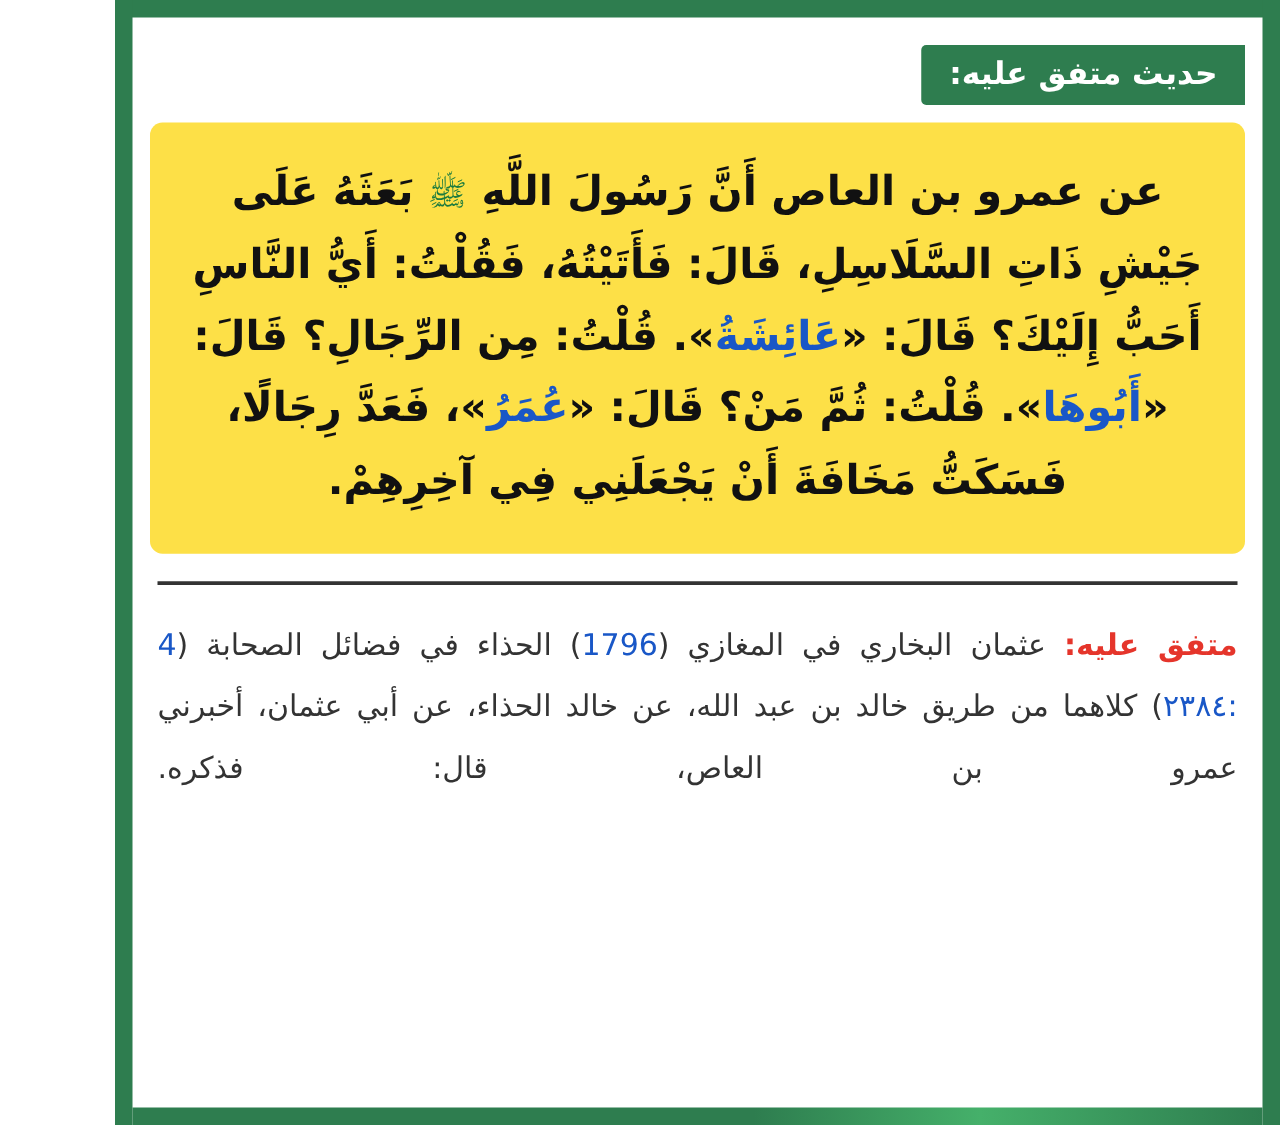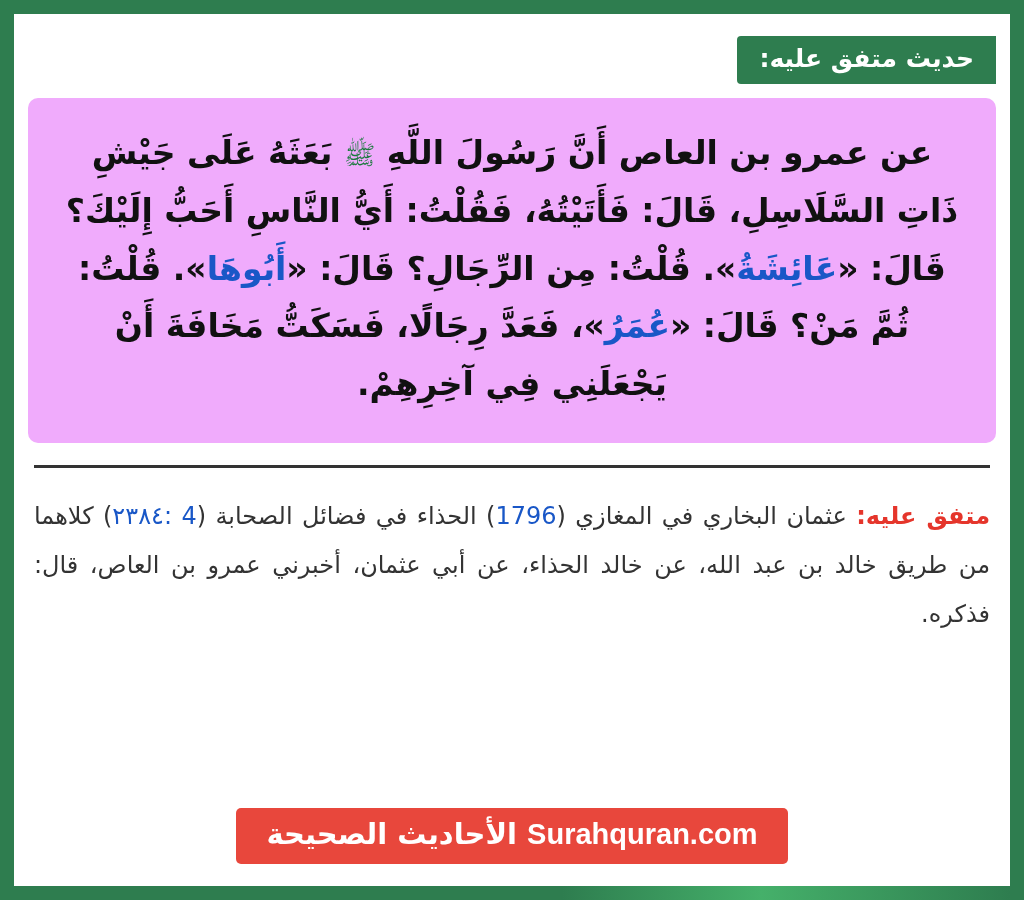--- a/index.html
+++ b/index.html
@@ -9,21 +9,21 @@
   body {
     width: 1024px;
     height: 900px;
     background: #ffffff;
     font-family: "DejaVu Sans", "Liberation Sans", sans-serif;
     overflow: hidden;
   }
 
   .card {
     position: relative;
-    width: 1024px;
+    width: 932px;
     height: 900px;
     box-sizing: border-box;
     background: #ffffff;
     border-left: 14px solid #2e7d4f;
     border-right: 14px solid #2e7d4f;
     border-top: 14px solid #2e7d4f;
     border-bottom: 0;
     display: flex;
     flex-direction: column;
   }
@@ -60,21 +60,21 @@
     border-radius: 4px 0 0 4px;
     line-height: 1.2;
     white-space: nowrap;
     margin-left: 0;
     margin-right: 0;
   }
 
   
   .hadith-box {
     margin-top: 14px;
-    background: #f0abfc;
+    background: #fde047;
     border-radius: 10px;
     padding: 26px 28px 30px 28px;
     text-align: center;
     color: #111111;
     font-size: 33px;
     font-weight: bold;
     line-height: 1.75;
     letter-spacing: 0;
   }
   .hl {
@@ -147,22 +147,16 @@
     <div class="hadith-box">
       <span>عن عمرو بن العاص أَنَّ رَسُولَ اللَّهِ </span><span class="salla">ﷺ</span><span> بَعَثَهُ عَلَى جَيْشِ ذَاتِ السَّلَاسِلِ، قَالَ: فَأَتَيْتُهُ، فَقُلْتُ: أَيُّ النَّاسِ أَحَبُّ إِلَيْكَ؟ قَالَ: «</span><span class="hl">عَائِشَةُ</span><span>». قُلْتُ: مِن الرِّجَالِ؟ قَالَ: «</span><span class="hl">أَبُوهَا</span><span>». قُلْتُ: ثُمَّ مَنْ؟ قَالَ: «</span><span class="hl">عُمَرُ</span><span>»، فَعَدَّ رِجَالًا، فَسَكَتُّ مَخَافَةَ أَنْ يَجْعَلَنِي فِي آخِرِهِمْ.</span>
     </div>
 
     <hr class="divider">
 
     <div class="takhrij">
       <span class="label">متفق عليه:</span><span> عثمان البخاري في المغازي (</span><span class="ref">1796</span><span>) الحذاء في فضائل الصحابة (</span><span class="ref">4 :٢٣٨٤</span><span>) كلاهما من طريق خالد بن عبد الله، عن خالد الحذاء، عن أبي عثمان، أخبرني عمرو بن العاص، قال: فذكره.</span>
     </div>
 
-    <div class="footer-row">
-      <div class="footer-tag">
-        <span class="footer-site">Surahquran.com</span>
-        <span>الأحاديث الصحيحة</span>
-      </div>
-    </div>
 
   </div>
   <div class="bottom-band"></div>
 </div>
 
 </body></html>

